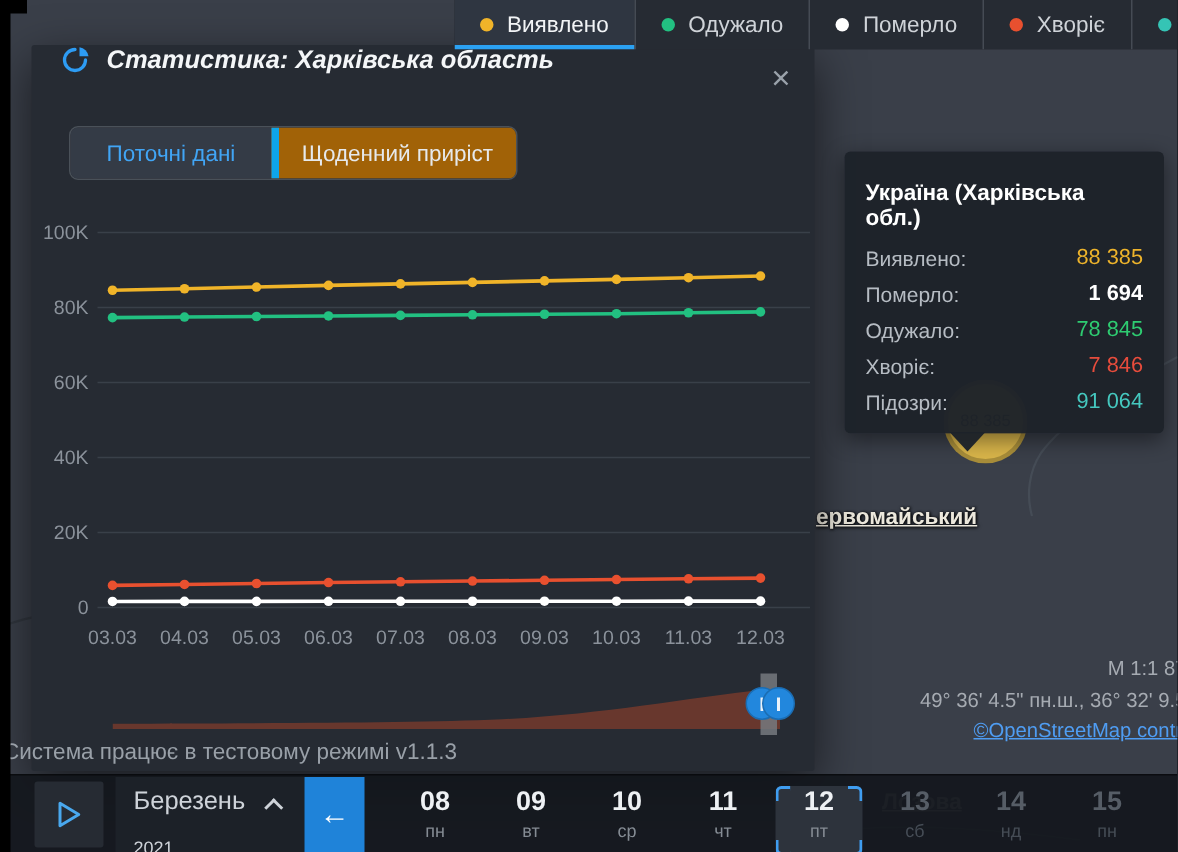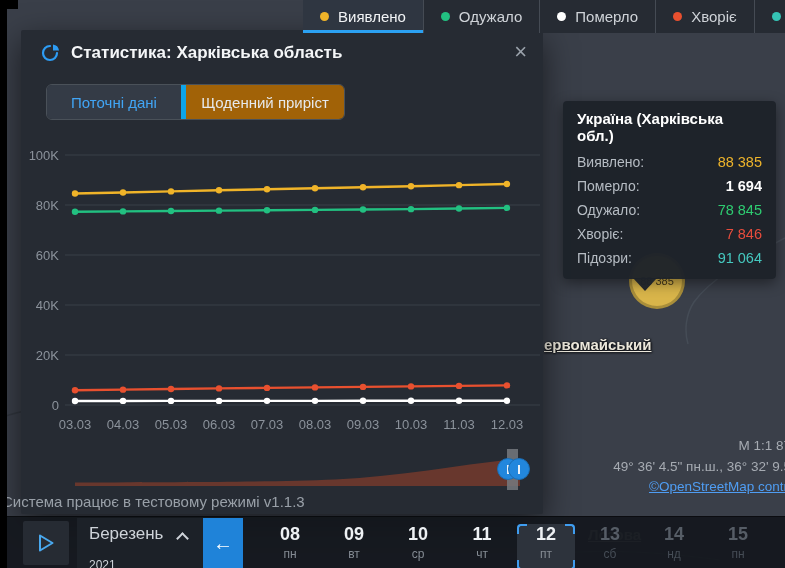--- a/index.html
+++ b/index.html
@@ -22,34 +22,34 @@
   .legend-item{position:relative;display:flex;align-items:center;gap:9px;padding:0 17px;
     height:100%;color:#cfd3d8;font-size:15px;white-space:nowrap;cursor:pointer;}
   .legend-item + .legend-item{border-left:1px solid #454b54;}
   .legend-item.active{background:#2f3641;color:#f2f4f6;}
   .legend-item.active::after{content:"";position:absolute;left:0;right:0;bottom:0;height:3px;
     background:#2ba1f2;}
   .legend-dot{width:9px;height:9px;border-radius:50%;flex:0 0 auto;}
 
   
   .tooltip{position:absolute;left:563px;top:101px;width:213px;background:rgba(29,34,41,.97);
-    border-radius:4px;padding:9px 14px 9px 14px;z-index:10;box-shadow:0 4px 14px rgba(0,0,0,.45);}
+    border-radius:4px;padding:19px 14px 9px 14px;z-index:10;box-shadow:0 4px 14px rgba(0,0,0,.45);}
   .tooltip::after{content:"";position:absolute;left:70px;bottom:-12px;width:0;height:0;
     border-left:12px solid transparent;border-right:12px solid transparent;
     border-top:13px solid rgba(29,34,41,.97);}
   .tooltip-title{color:#fff;font-weight:bold;font-size:15px;margin-bottom:6px;}
   .tooltip-row{display:flex;justify-content:space-between;align-items:center;height:24px;
     font-size:14px;color:#b6bcc3;}
   .tooltip-row .val{font-size:14.5px;}
 
   
   .modal{position:absolute;left:21px;top:30px;width:522px;height:484px;background:#262b33;
     border-radius:2px;box-shadow:0 10px 32px rgba(0,0,0,.55);z-index:5;}
   .modal-header{position:absolute;left:0;top:0;width:100%;height:46px;display:flex;
-    align-items:center;padding:0 20px;gap:10px;}
+    padding:0 20px;gap:10px;font-style:italic;}
   .modal-title{color:#f4f6f8;font-size:17px;font-weight:bold;}
   .modal-close{position:absolute;right:16px;top:9px;color:#9aa2ab;font-size:22px;cursor:pointer;
     line-height:26px;}
   .tabs{position:absolute;left:25px;top:54px;width:299px;height:36px;display:flex;
     border:1px solid #4a5159;border-radius:6px;overflow:hidden;}
   .tab{display:flex;align-items:center;justify-content:center;font-size:15px;cursor:pointer;}
   .tab.active{width:134px;background:#343b46;color:#41a5f5;}
   .tab.inactive{flex:1;background:#a16207;color:#e6e9ec;border-left:5px solid #0ea5e9;}
   #chart-svg{position:absolute;left:0;top:0;pointer-events:none;}
 

